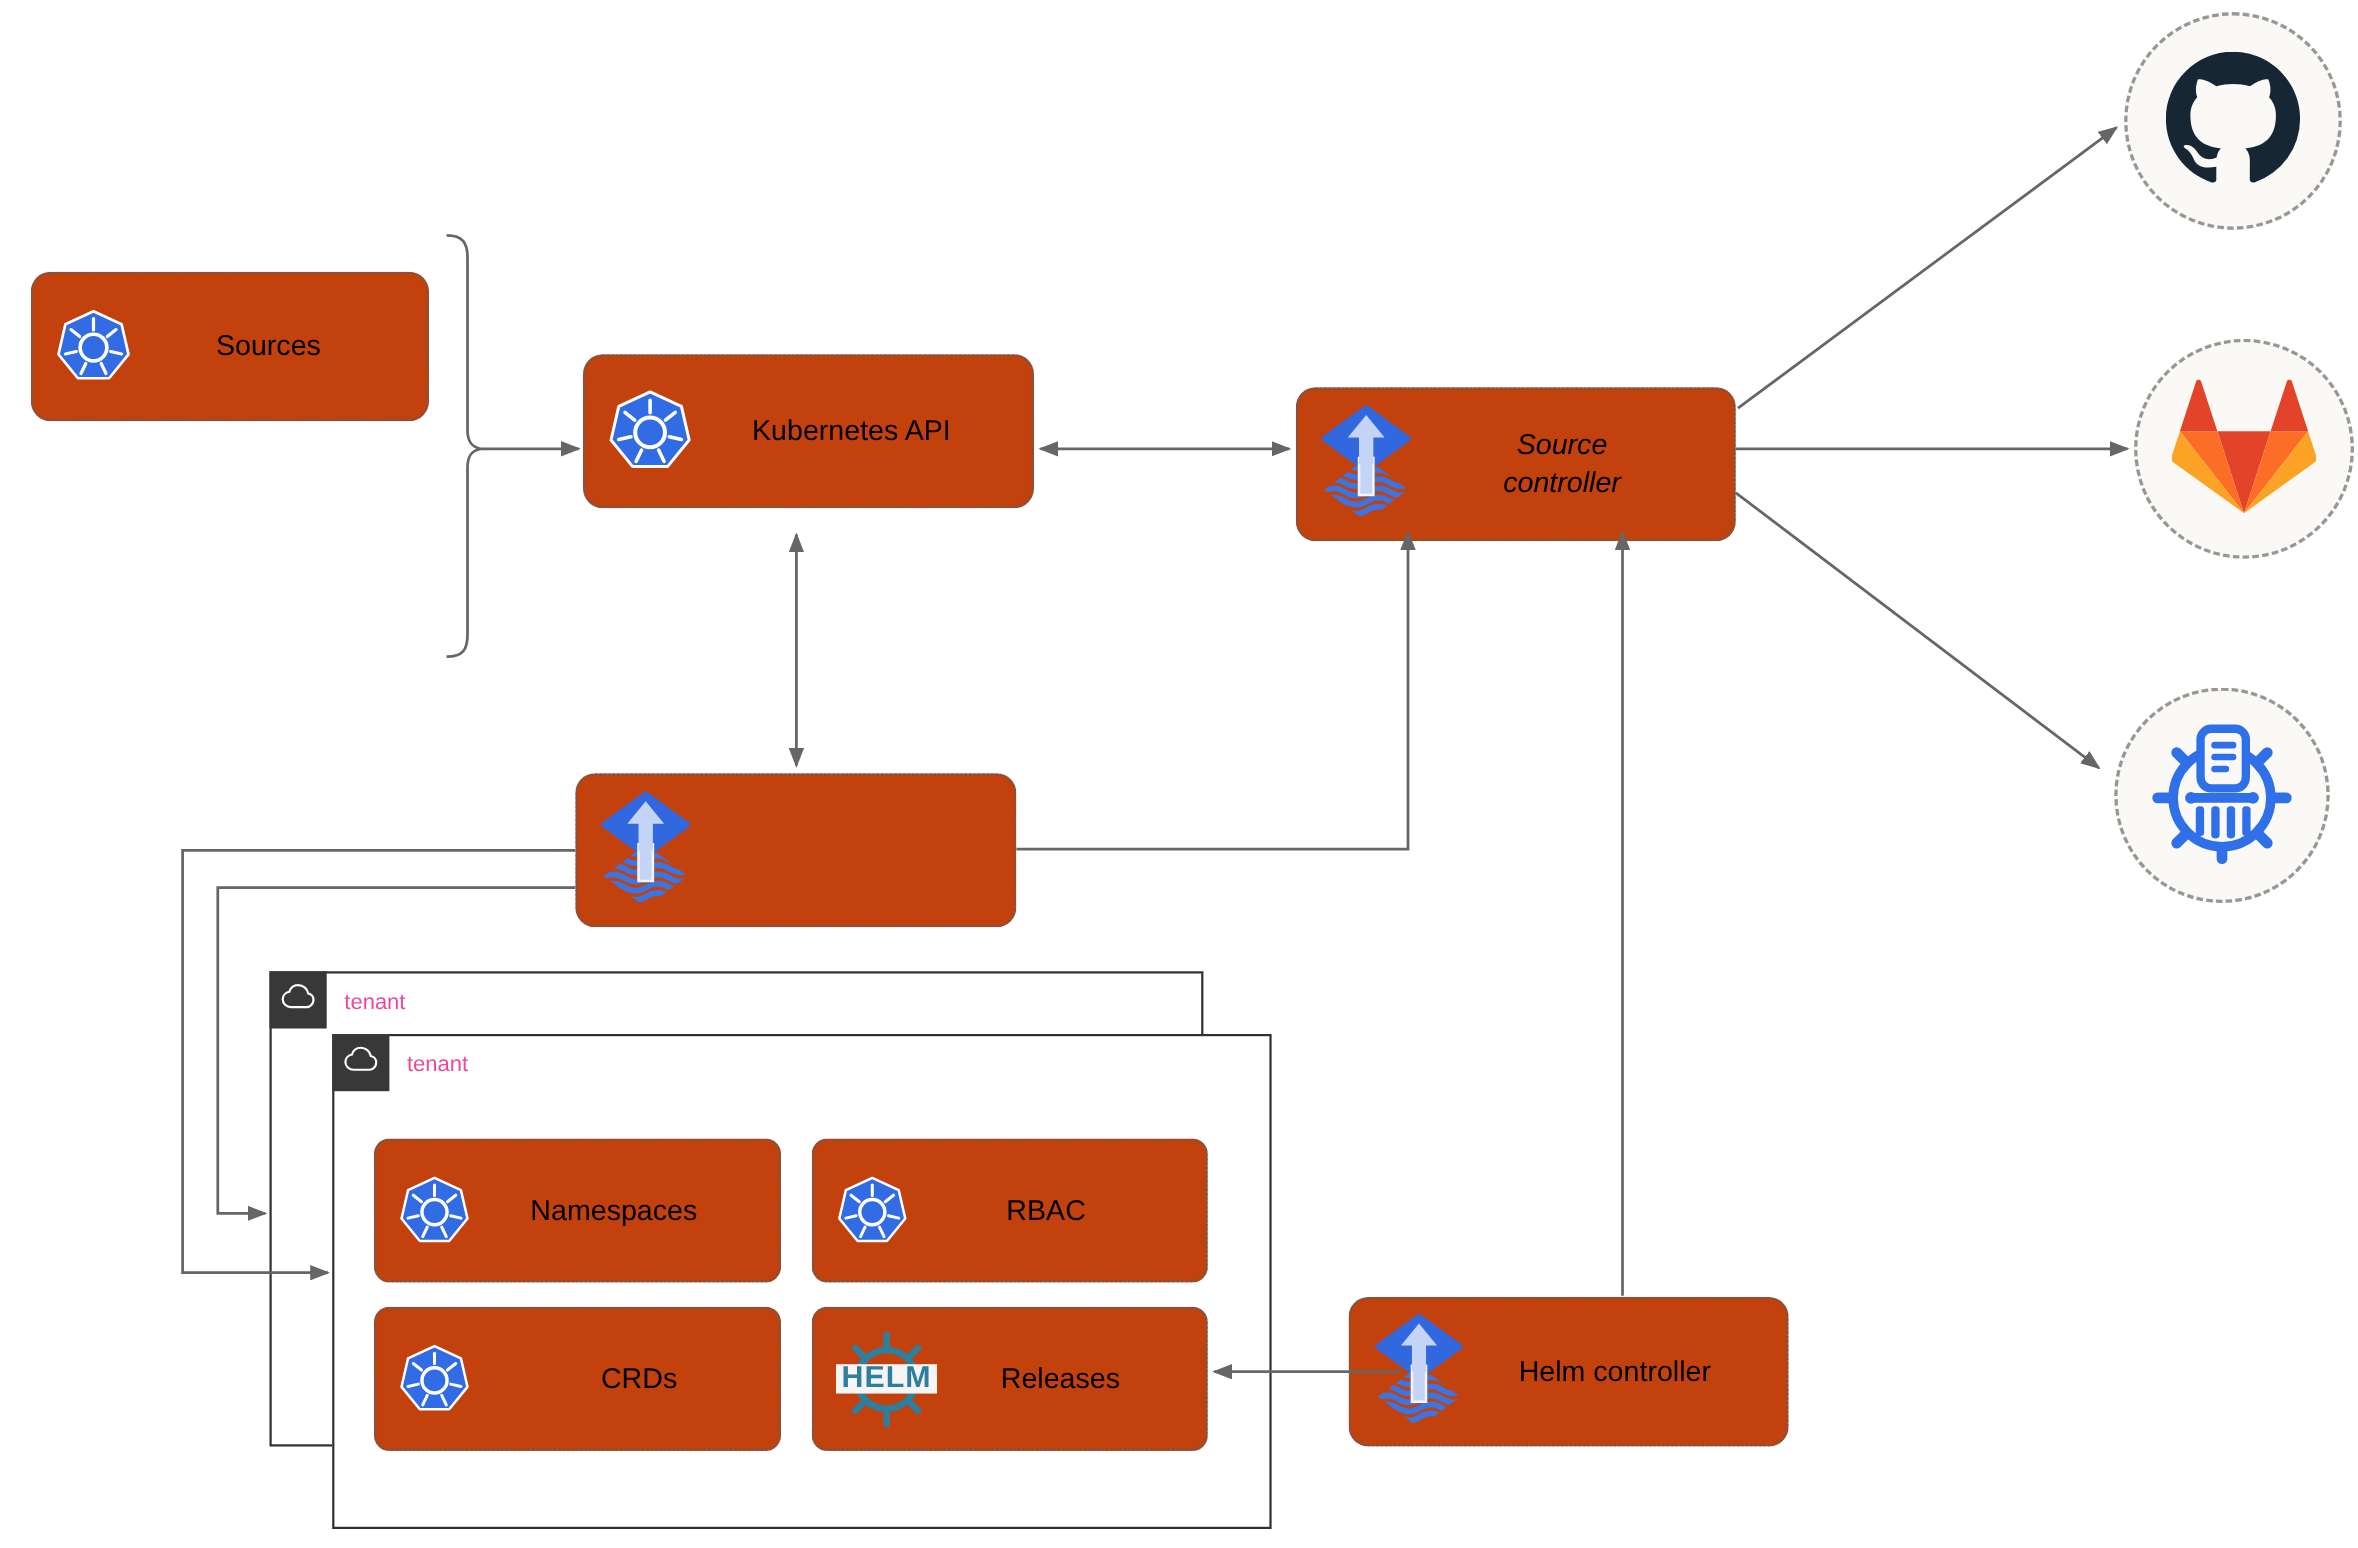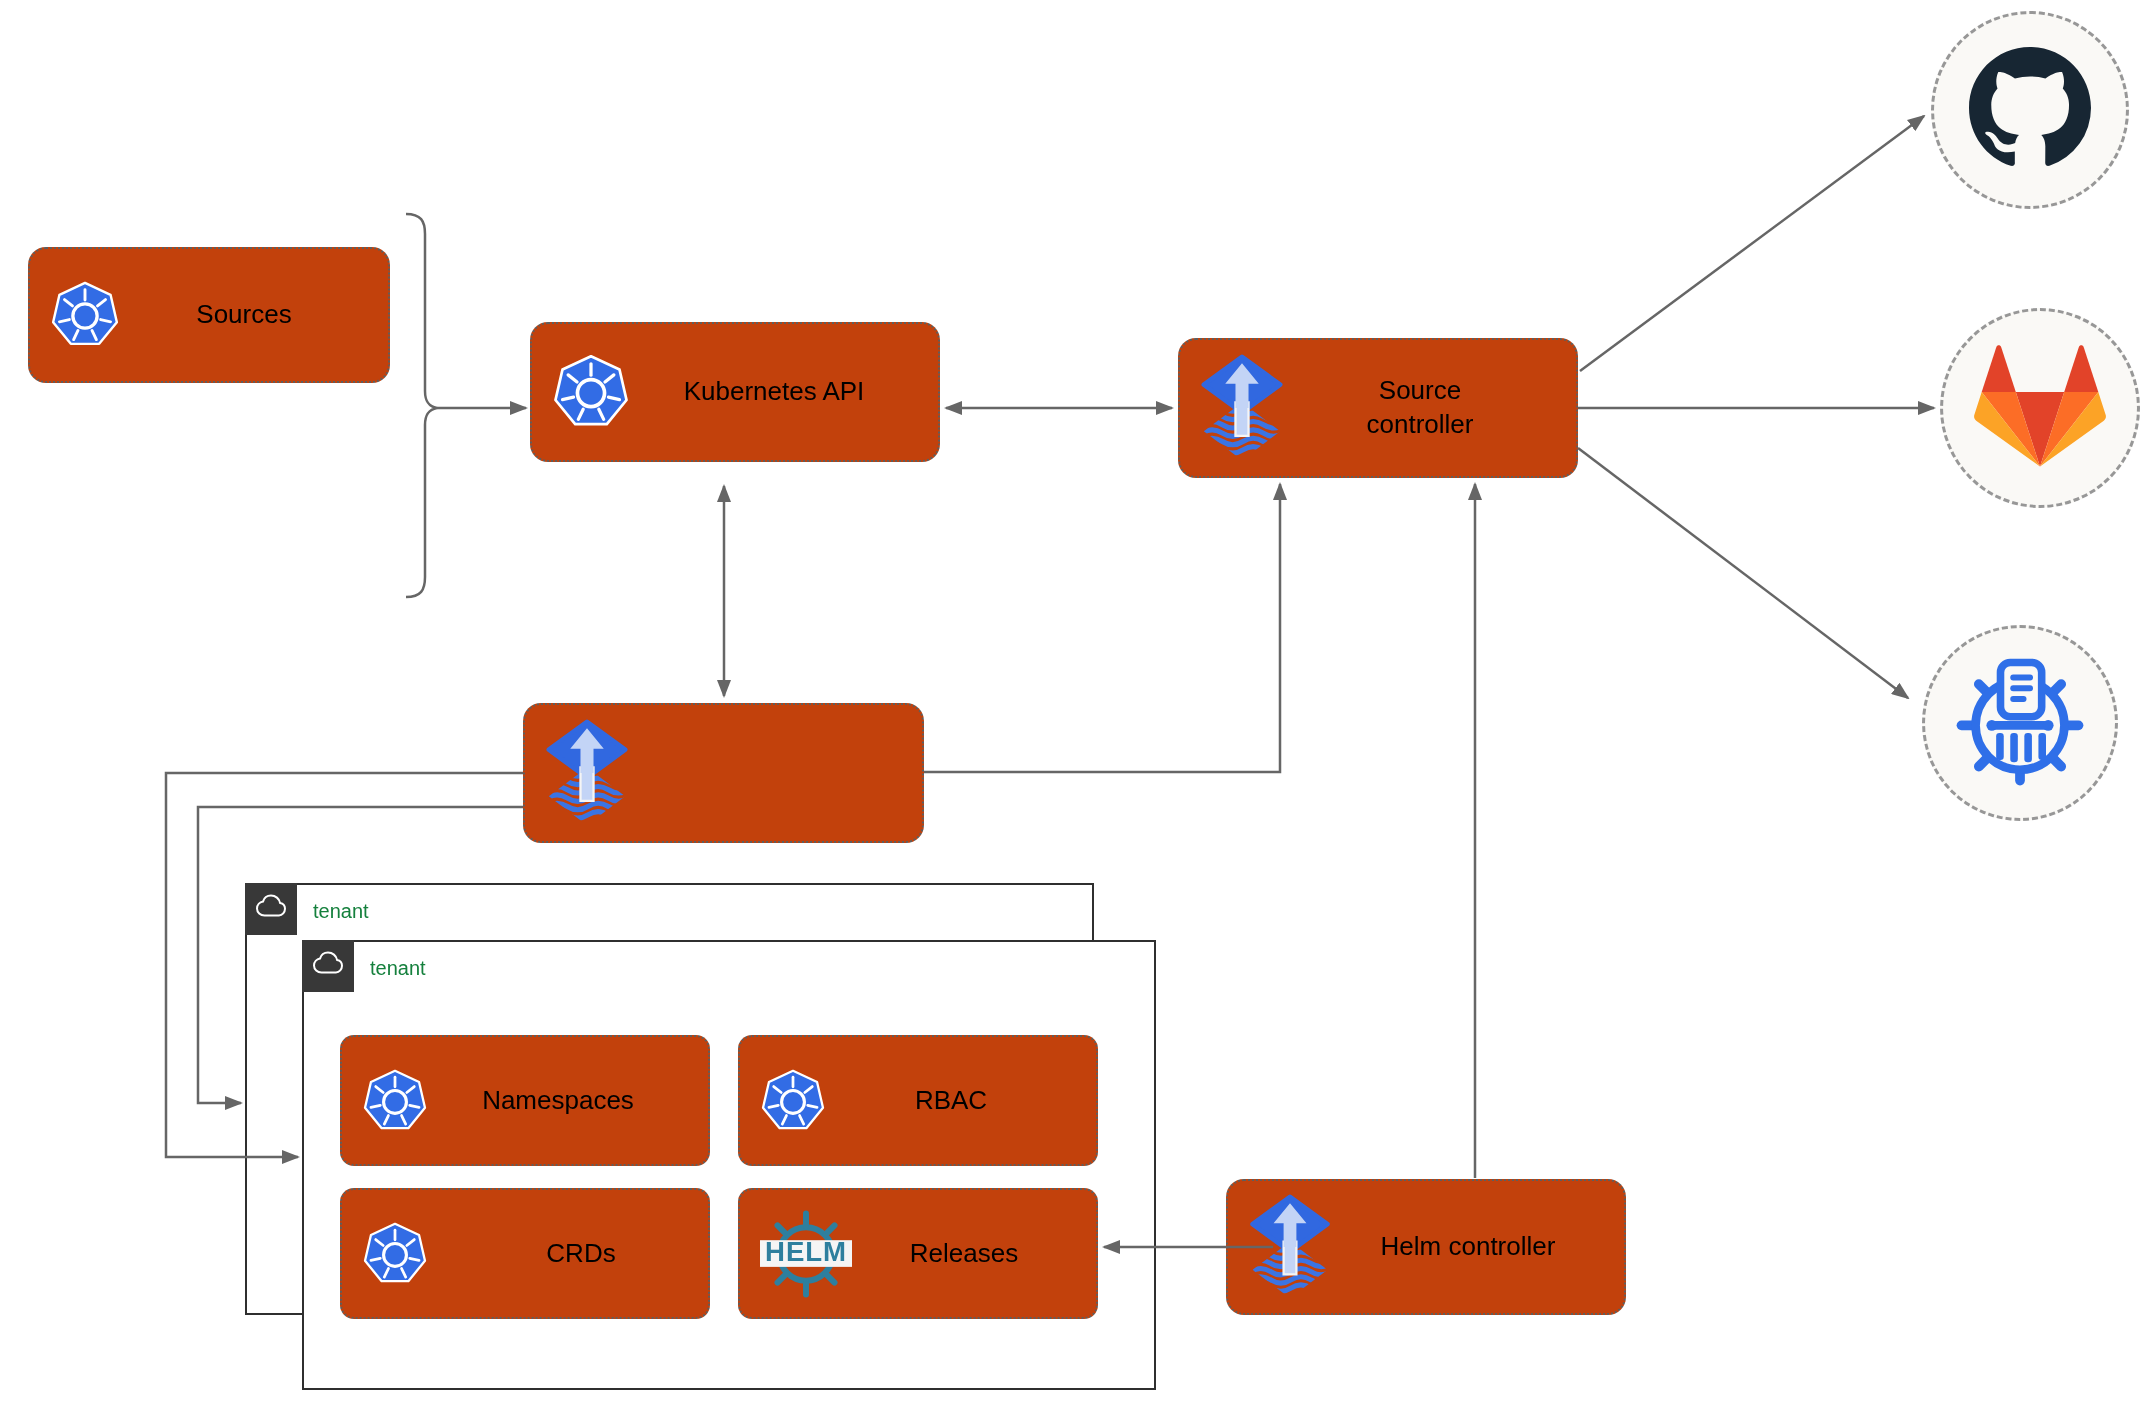--- a/index.html
+++ b/index.html
@@ -10,36 +10,36 @@
   .node{position:absolute;box-sizing:border-box;background:#c2410c;border:2px dotted #5e5e5e;
         border-radius:18px;display:flex;align-items:center;padding:0 20px;z-index:4;}
   .node .icon{flex:0 0 auto;display:flex;align-items:center;justify-content:center;}
   .node .label{flex:1;text-align:center;font-size:26px;color:#000;line-height:1.3;}
   .node .label-text{display:inline-block;}
   .node.narrow .label-text{max-width:190px;}
 
   #n-sources{left:28px;top:247px;width:362px;height:136px;}
   #n-kustomizations{left:28px;top:451px;width:362px;height:136px;}
   #n-k8s-api{left:530px;top:322px;width:410px;height:140px;}
-  #n-source-ctrl{left:1178px;top:338px;width:400px;height:140px;}
+  #n-source-ctrl{left:1178px;top:352px;width:400px;height:140px;font-style:italic;}
   #n-kustomize-ctrl{left:523px;top:703px;width:401px;height:140px;}
   #n-helm-ctrl{left:1226px;top:1179px;width:400px;height:136px;}
   #n-namespaces{left:340px;top:1035px;width:370px;height:131px;border-radius:14px;}
   #n-rbac{left:738px;top:1035px;width:360px;height:131px;border-radius:14px;}
   #n-crds{left:340px;top:1188px;width:370px;height:131px;border-radius:14px;gap:46px;}
   #n-releases{left:738px;top:1188px;width:360px;height:131px;border-radius:14px;}
 
   
   .tenant{position:absolute;box-sizing:border-box;background:#ffffff;border:2px solid #2f2f2f;}
   #t-back{left:245px;top:883px;width:849px;height:432px;z-index:2;}
   #t-front{left:302px;top:940px;width:854px;height:450px;z-index:3;}
   .tenant .tab{position:absolute;left:-2px;top:-2px;width:52px;height:52px;background:#383838;
                display:flex;align-items:center;justify-content:center;}
   .tenant .tenant-label{position:absolute;left:66px;top:0;height:52px;line-height:52px;
-               font-size:20px;color:#15803d;}
+               font-size:20px;color:#ec4899;}
 
   
   .endpoint{position:absolute;box-sizing:border-box;border:3px dashed #979797;border-radius:50%;
             background:#faf9f6;display:flex;align-items:center;justify-content:center;z-index:4;}
   #e-github{left:1931px;top:11px;width:198px;height:198px;}
   #e-gitlab{left:1940px;top:308px;width:200px;height:200px;}
   #e-chartmuseum{left:1922px;top:625px;width:196px;height:196px;}
 
   
   #wires{position:absolute;left:0;top:0;z-index:6;pointer-events:none;}

